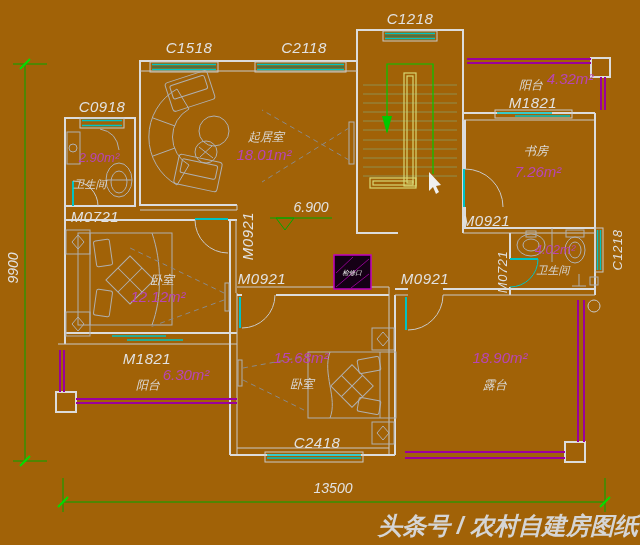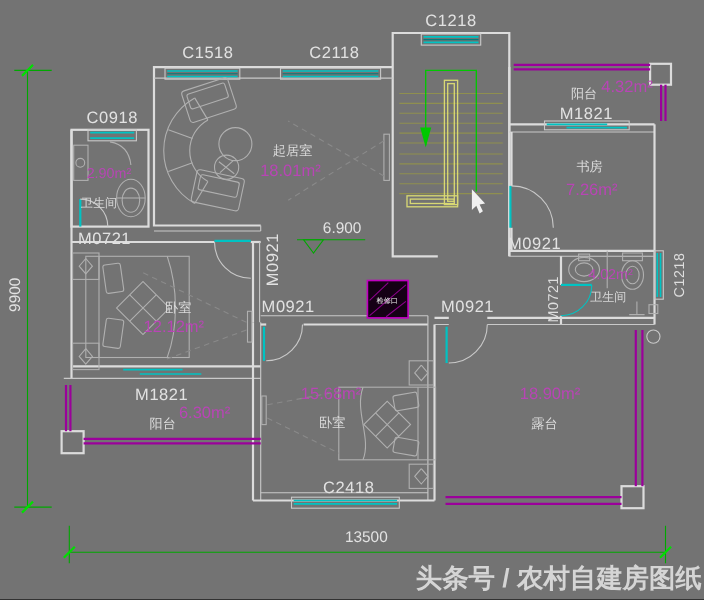--- a/index.html
+++ b/index.html
@@ -1,16 +1,16 @@
 <!DOCTYPE html>
 <html><head>
 <meta charset="utf-8">
 <style>
   html,body{margin:0;padding:0;background:#000;}
-  .stage{position:relative;width:640px;height:545px;background:#737373;overflow:hidden;}
+  .stage{position:relative;width:640px;height:545px;background:#a16207;overflow:hidden;font-style:italic;}
   svg{position:absolute;left:0;top:0;}
   text{font-family:"Liberation Sans","DejaVu Sans",sans-serif;}
   .code{fill:#e2e2e2;font-size:15px;letter-spacing:.5px;}
   .codesm{fill:#dedede;font-size:13px;letter-spacing:.5px;}
   .cn{fill:#dcdcdc;font-size:12px;}
   .cnsm{fill:#d8d8d8;font-size:11px;}
   .area{fill:#b845b5;font-size:15px;}
   .areasm{fill:#b845b5;font-size:13px;}
   .dimtxt{fill:#e2e2e2;font-size:14px;}
   .tiny{fill:#f0f0f0;font-size:6.5px;}

